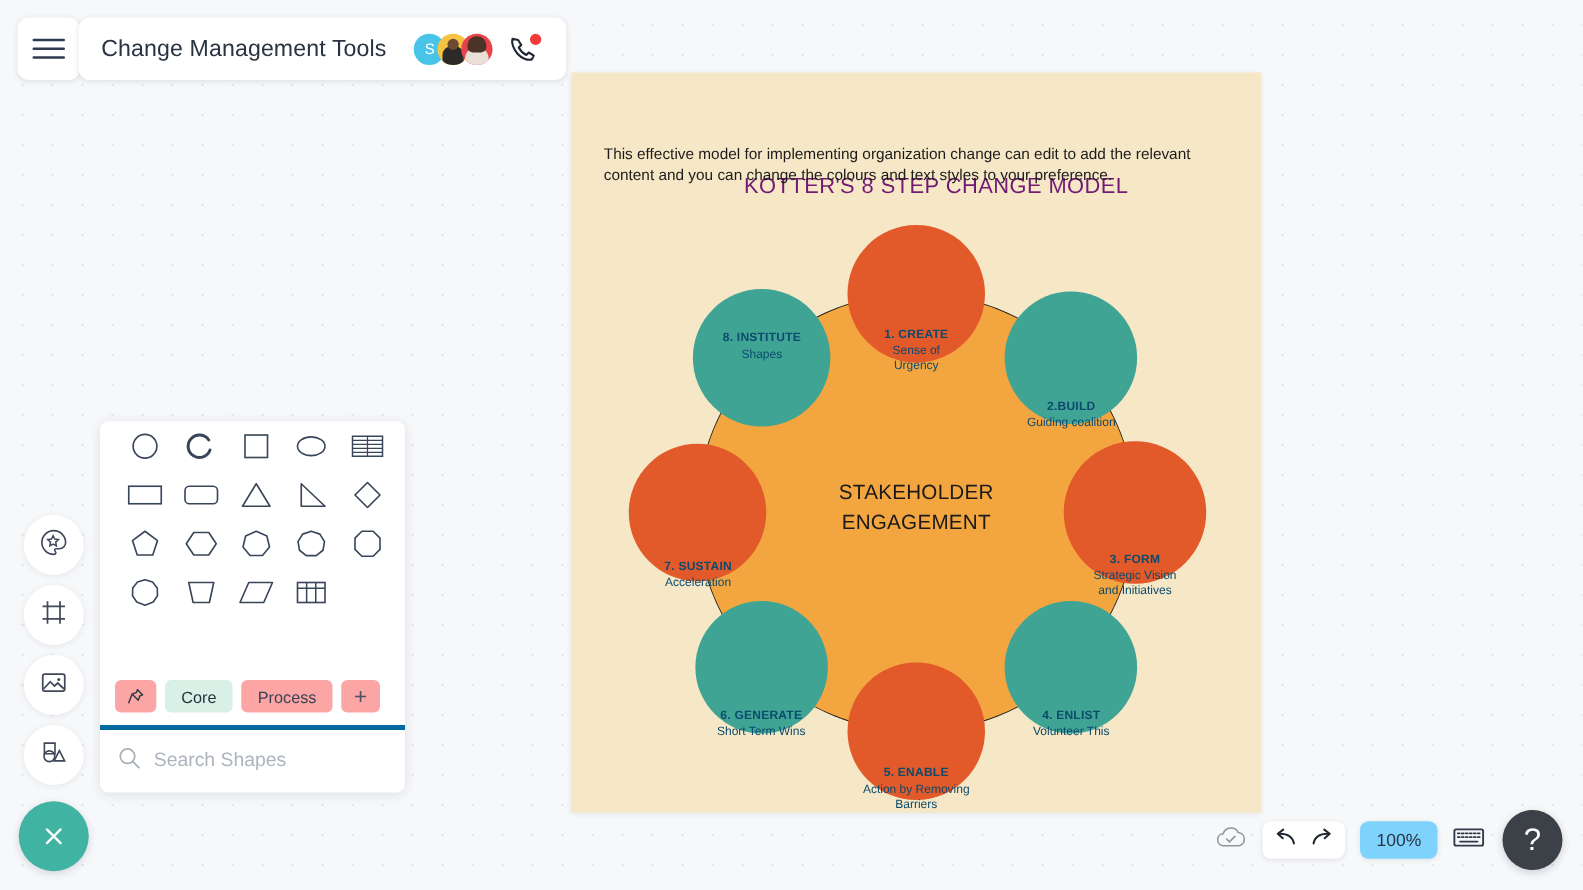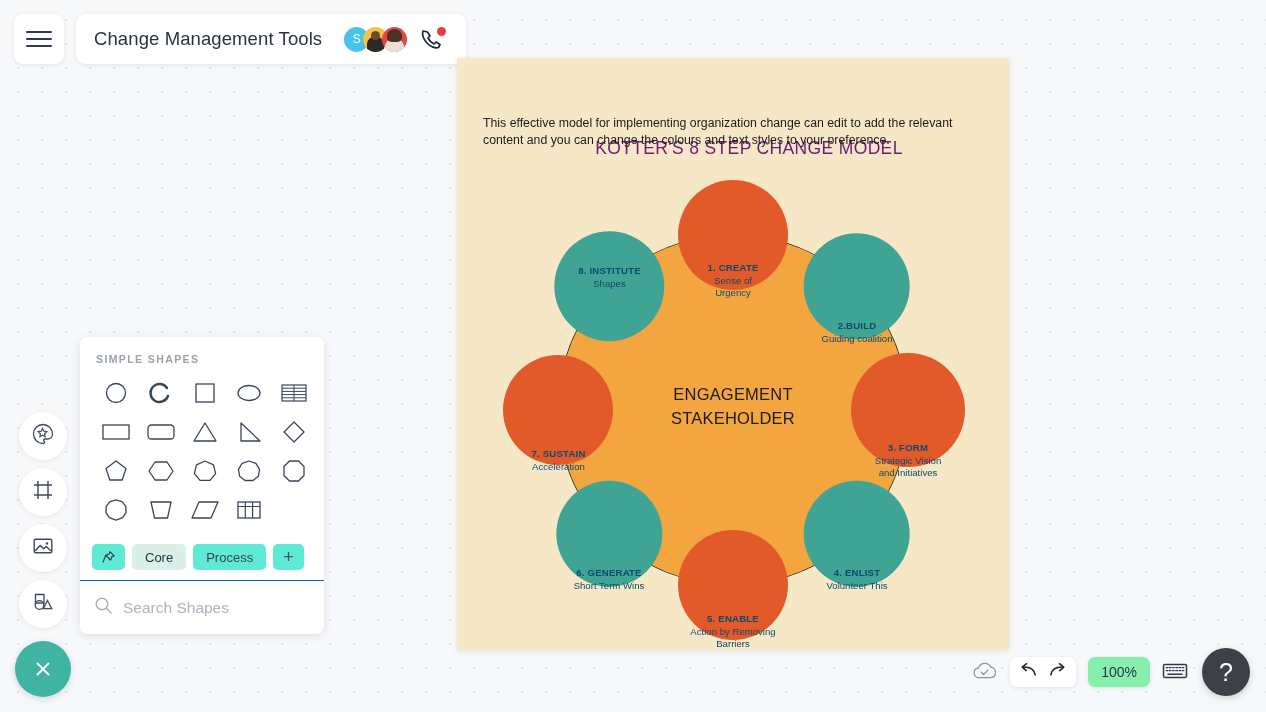--- a/index.html
+++ b/index.html
@@ -24,21 +24,21 @@
     box-shadow: 0 1px 4px rgba(30,40,60,.10);
     display: flex; align-items: center; justify-content: center;
     cursor: pointer;
   }
   .hamburger-card .bars { width: 26px; }
   .hamburger-card .bars span {
     display: block; height: 2px; background: #2f3b52; border-radius: 2px;
     margin: 5px 0;
   }
   .title-card {
-    position: absolute; left: 76px; top: 14px;
+    position: absolute; left: 63px; top: 14px;
     height: 50px; min-width: 390px;
     background: #ffffff; border-radius: 9px;
     box-shadow: 0 1px 4px rgba(30,40,60,.10);
     display: flex; align-items: center; padding: 0 18px 0 18px;
   }
   .doc-title {
     font-size: 18.5px; color: #2a3342; letter-spacing: .1px;
     white-space: nowrap;
   }
   .avatars { display: flex; align-items: center; margin-left: 22px; }
@@ -115,29 +115,29 @@
     position: relative; overflow: hidden;
   }
   .shape-cell { cursor: pointer; width: 34px; height: 32px;
     display: flex; align-items: center; justify-content: center; }
   .tabs-row {
     display: flex; align-items: flex-start; gap: 7px;
     padding: 6px 12px 10px 12px;
   }
   .tab {
     height: 26px; padding: 0 13px; border-radius: 5px;
-    background: #5eead4; color: #3a4353; font-size: 13px;
+    background: #fca5a5; color: #3a4353; font-size: 13px;
     display: flex; align-items: center; justify-content: center;
     cursor: pointer;
   }
   .tab.pin { padding: 0 9px; }
   .tab.active { background: #d9f0e6; color: #24343f; }
   .tab.plus { padding: 0 10px; font-size: 18px; color: #4a5263; font-weight: 300; }
   .search-row {
-    border-top: 1px solid #0369a1;
+    border-top: 4px solid #0369a1;
     height: 54px; display: flex; align-items: center; padding: 0 14px;
     gap: 10px;
   }
   .search-input {
     border: none; outline: none; font-size: 15.5px; color: #9ba3ae;
     background: transparent; flex: 1; font-family: "Liberation Sans", sans-serif;
   }
   .search-input::placeholder { color: #adb4bd; }
 
   
@@ -176,21 +176,21 @@
     position: absolute; right: 16px; bottom: 16px;
     display: flex; align-items: center; gap: 12px;
   }
   .cloud-icon { cursor: pointer; }
   .undo-group {
     background: #fff; border-radius: 7px; height: 30px;
     box-shadow: 0 1px 4px rgba(30,40,60,.10);
     display: flex; align-items: center; padding: 0 9px; gap: 10px;
   }
   .zoom-pill {
-    background: #86efac; border-radius: 7px; height: 30px;
+    background: #7dd3fc; border-radius: 7px; height: 30px;
     box-shadow: 0 1px 4px rgba(30,40,60,.10);
     display: flex; align-items: center; padding: 0 13px;
     font-size: 14px; color: #2b3445; cursor: pointer;
   }
   .kbd-icon { cursor: pointer; }
   .help-fab {
     width: 48px; height: 48px; border-radius: 50%;
     background: #3c4148; color: #fff; font-size: 25px;
     display: flex; align-items: center; justify-content: center;
     box-shadow: 0 2px 7px rgba(30,40,60,.2); cursor: pointer;
@@ -261,21 +261,20 @@
   </div>
 </div>
 
 <div class="close-fab">
   <svg width="24" height="24" viewBox="0 0 24 24">
     <path d="M6.5 6.5 L17.5 17.5 M17.5 6.5 L6.5 17.5" stroke="#ffffff" stroke-width="1.8" stroke-linecap="round"></path>
   </svg>
 </div>
 
 <div class="shapes-panel">
-  <div class="panel-head">SIMPLE SHAPES</div>
   <div class="shapes-grid">
     <div class="shape-cell">
         <svg width="28" height="28" viewBox="0 0 28 28">
           <circle cx="14" cy="14" r="9.5" fill="none" stroke="#39465a" stroke-width="1.3"></circle>
         </svg>
       </div>
     <div class="shape-cell">
         <svg width="28" height="28" viewBox="0 0 28 28">
           <path d="M20 9 A9 9 0 1 0 21 17" fill="none" stroke="#39465a" stroke-width="2.4" stroke-linecap="round"></path>
         </svg>
@@ -410,22 +409,22 @@
     <circle cx="399.7" cy="228.2" r="53" fill="#3fa494"></circle>
     <circle cx="451" cy="352" r="57" fill="#e2592a"></circle>
     <circle cx="399.7" cy="475.8" r="53" fill="#3fa494"></circle>
     <circle cx="276" cy="527" r="55" fill="#e2592a"></circle>
     <circle cx="152.3" cy="475.8" r="53" fill="#3fa494"></circle>
     <circle cx="101" cy="352" r="55" fill="#e2592a"></circle>
     <circle cx="152.3" cy="228.2" r="55" fill="#3fa494"></circle>
   </svg>
 
   <div class="center-label">
+    <div>STAKEHOLDER</div>
     <div>ENGAGEMENT</div>
-    <div>STAKEHOLDER</div>
   </div>
 
   <div class="node-text" style="left:221px; top:204px; width:110px;">
     <b>1. CREATE</b>
     <span>Sense of</span>
     <span>Urgency</span>
   </div>
   <div class="node-text" style="left:341px; top:262px; width:118px;">
     <b>2.BUILD</b>
     <span>Guiding coalition</span>

